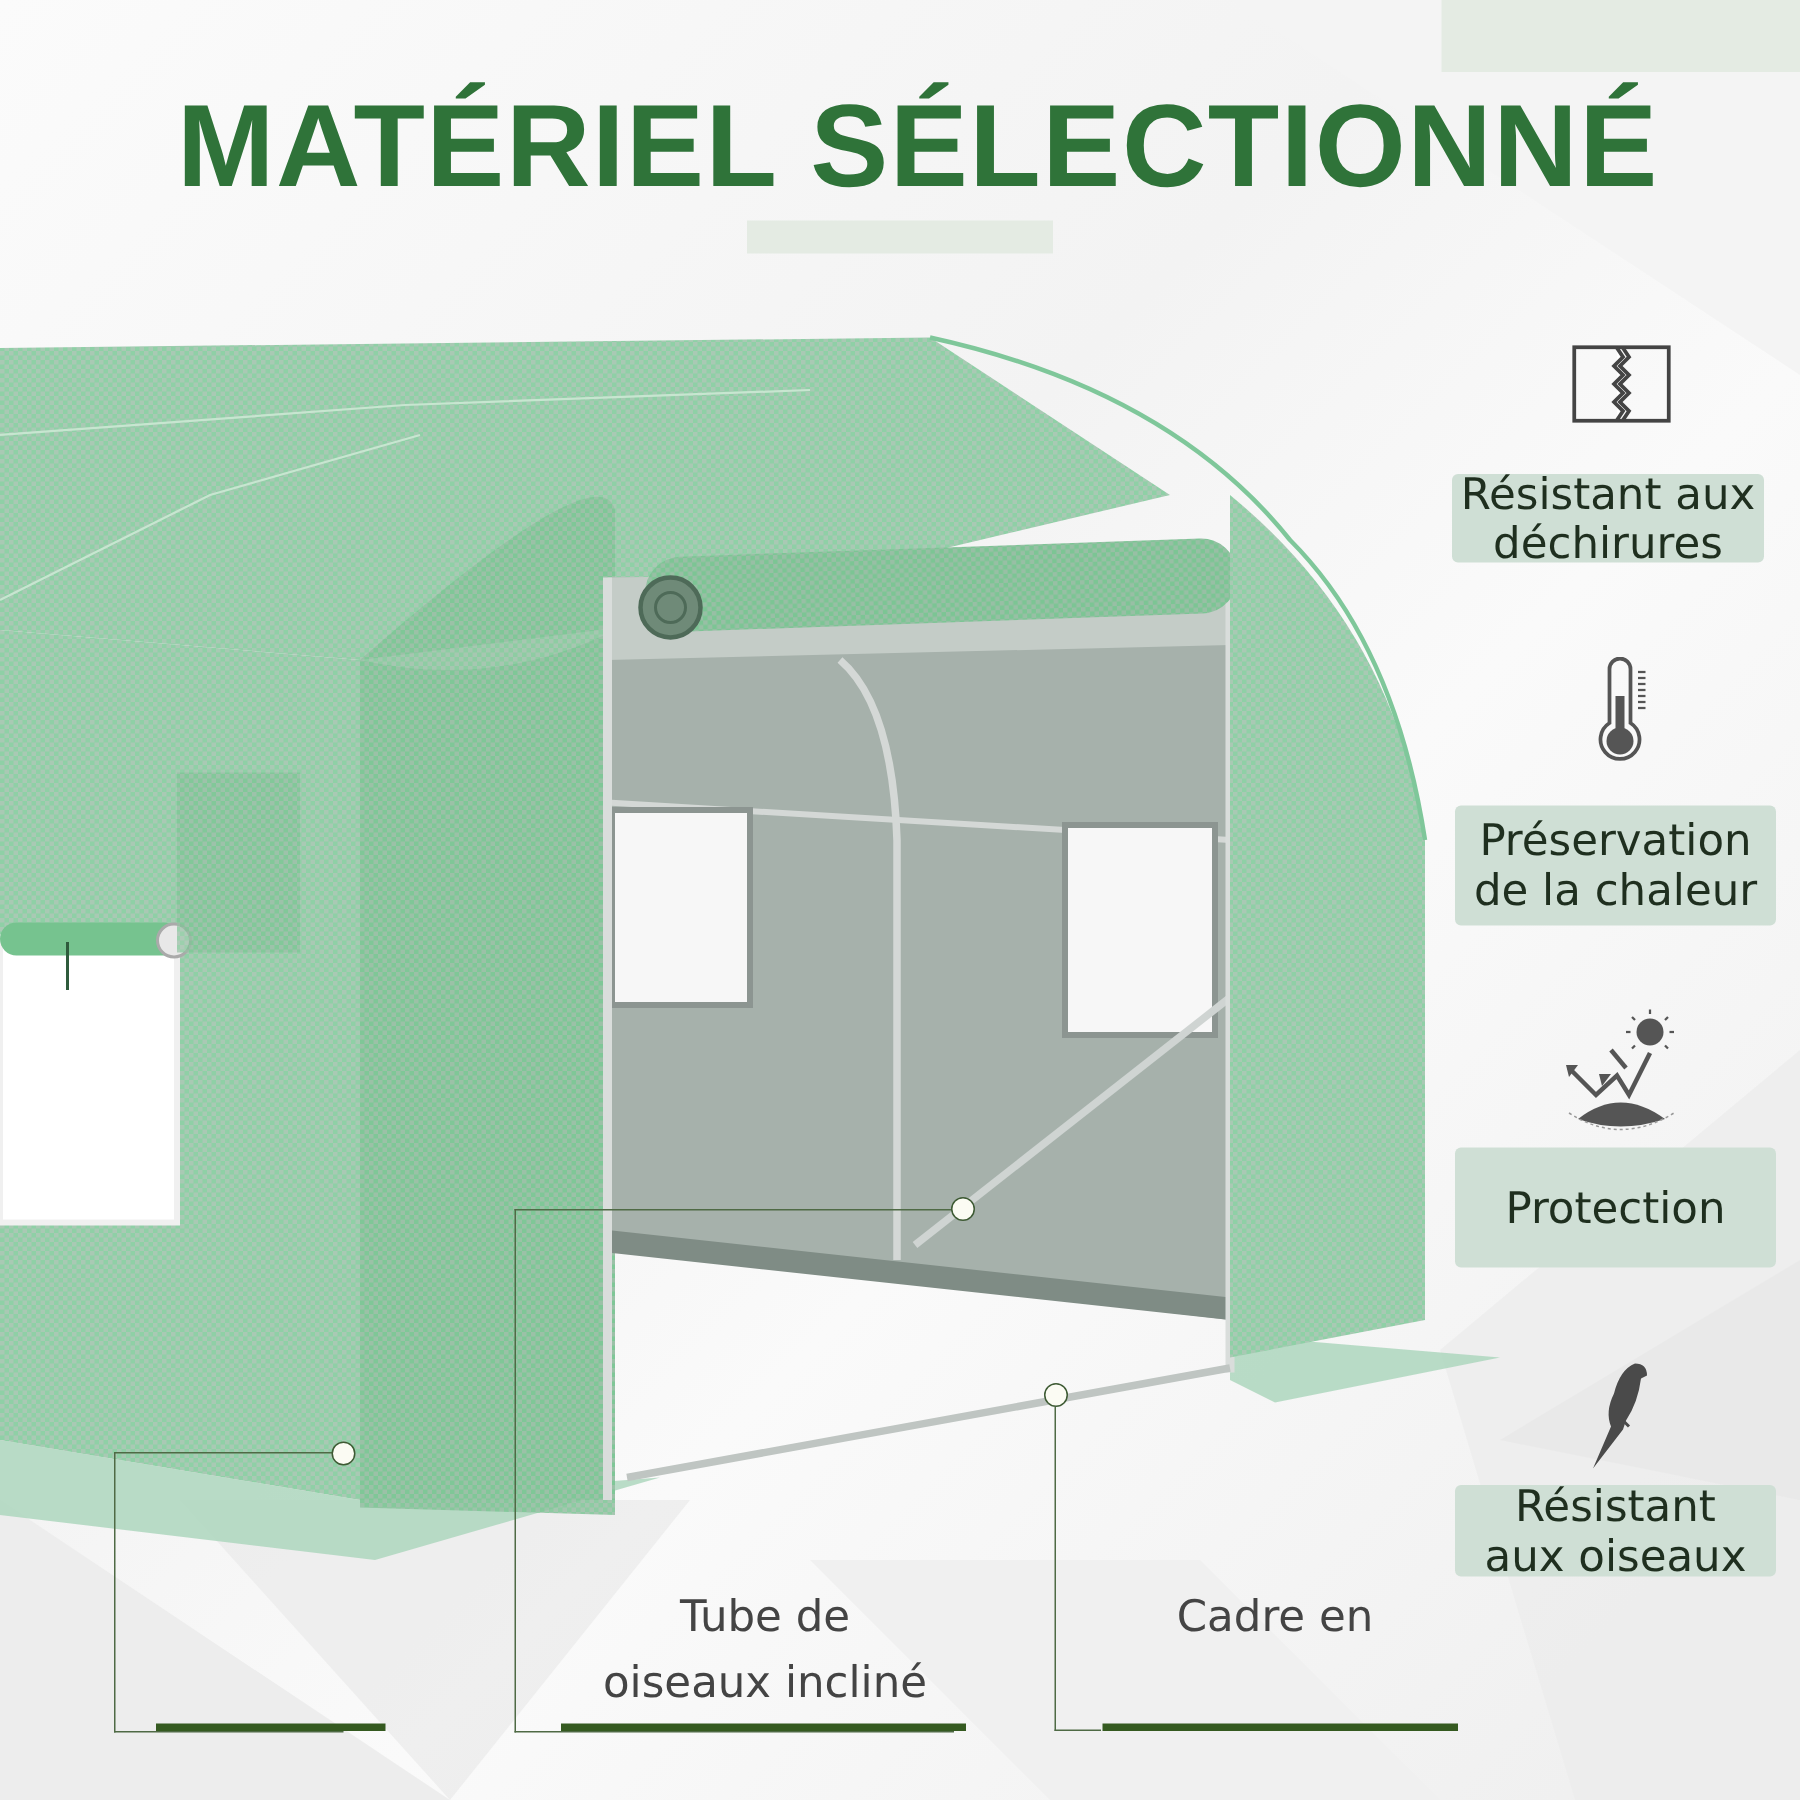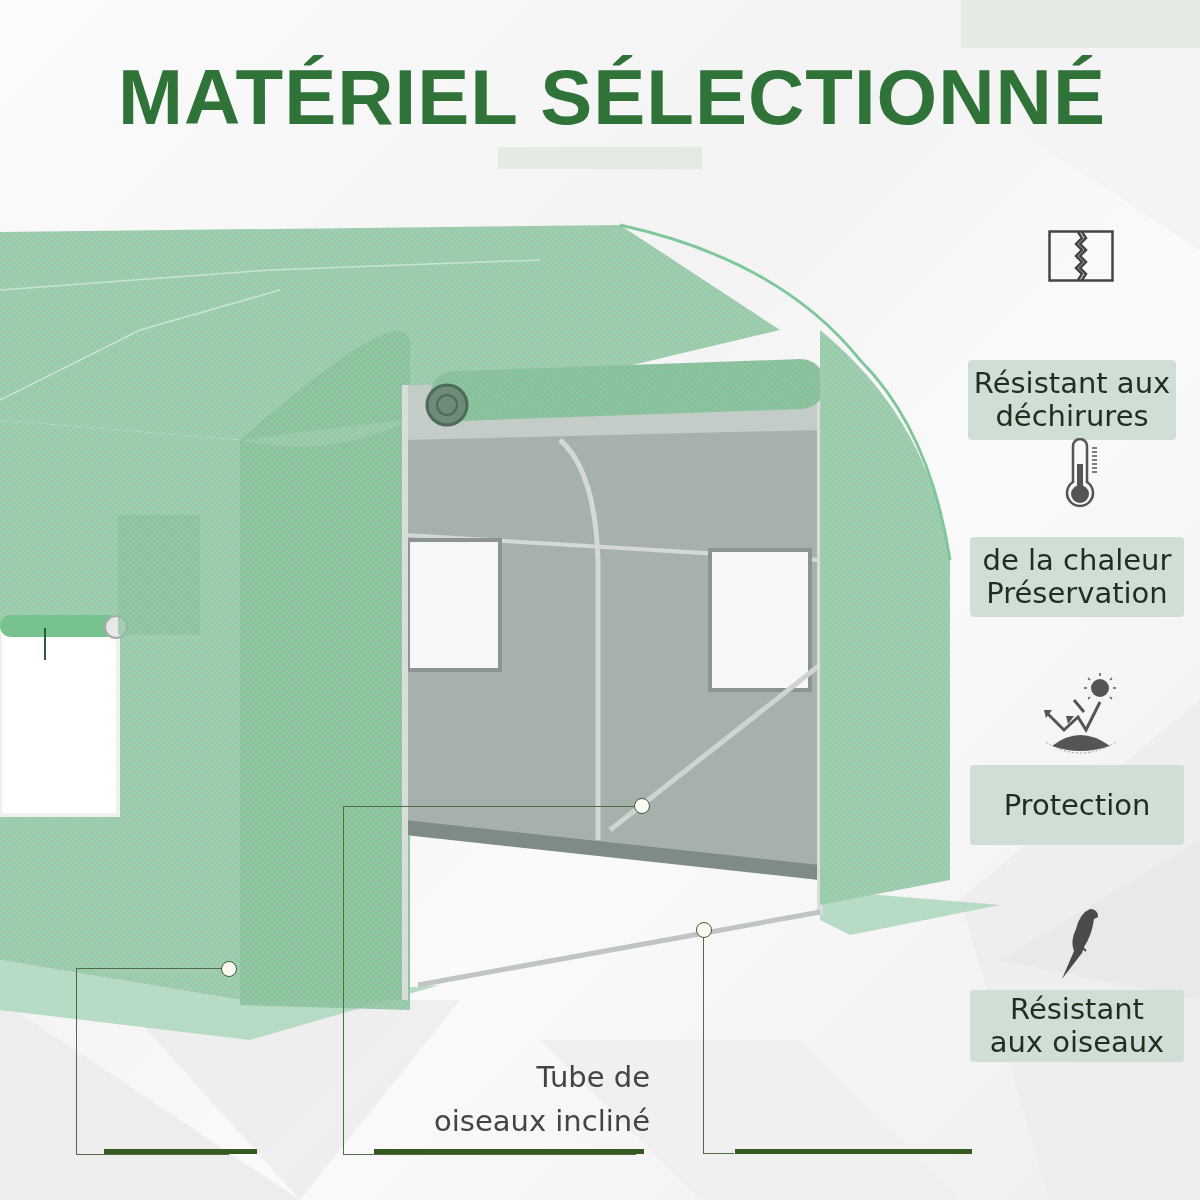--- a/index.html
+++ b/index.html
@@ -104,21 +104,21 @@
     <rect x="118" y="515" width="82" height="120" fill="url(#meshDark)" opacity="0.7"></rect>
   </svg>
 
   <div class="feature-icon" style="left:1048px;top:230px;">
     <svg width="66" height="52" viewBox="0 0 66 52">
       <rect x="1.5" y="1.5" width="63" height="49" fill="none" stroke="#444" stroke-width="2.5"></rect>
       <polyline points="30,2 34,8 28,14 34,20 28,26 34,32 28,38 34,44 30,50" fill="#fff" stroke="#444" stroke-width="2.5"></polyline>
       <polyline points="34,2 38,8 32,14 38,20 32,26 38,32 32,38 38,44 34,50" fill="none" stroke="#444" stroke-width="2.5"></polyline>
     </svg>
   </div>
-  <div class="feature-label" style="left:968px;top:316px;width:208px;height:80px;margin-top:44px;">
+  <div class="feature-label" style="left:968px;top:316px;width:208px;height:59px;">
     <span>Résistant aux</span>
     <span>déchirures</span>
   </div>
 
   <div class="feature-icon" style="left:1062px;top:438px;">
     <svg width="40" height="72" viewBox="0 0 40 72">
       <path d="M11,8 a7,7 0 0 1 14,0 L25,44 a13,13 0 1 1 -14,0 Z" fill="none" stroke="#555" stroke-width="2.5"></path>
       <rect x="15" y="26" width="6" height="26" fill="#555"></rect>
       <circle cx="18" cy="56" r="9" fill="#555"></circle>
       <g stroke="#555" stroke-width="1.5">
@@ -126,22 +126,22 @@
           <line x1="30" y1="14" x2="35" y2="14"></line>
         <line x1="30" y1="18" x2="35" y2="18"></line>
           <line x1="30" y1="22" x2="35" y2="22"></line>
         <line x1="30" y1="26" x2="35" y2="26"></line>
           <line x1="30" y1="30" x2="35" y2="30"></line>
         <line x1="30" y1="34" x2="35" y2="34"></line>
       </g>
     </svg>
   </div>
   <div class="feature-label" style="left:970px;top:537px;width:214px;height:80px;">
+    <span>Préservation</span>
     <span>de la chaleur</span>
-    <span>Préservation</span>
   </div>
 
   <div class="feature-icon" style="left:1038px;top:672px;">
     <svg width="86" height="84" viewBox="0 0 86 84">
       <circle cx="62" cy="16" r="9" fill="#555"></circle>
       <g stroke="#555" stroke-width="1.5">
         <line x1="62" y1="1" x2="62" y2="4"></line>
           <line x1="74" y1="6" x2="72" y2="8"></line>
         <line x1="78" y1="16" x2="75" y2="16"></line>
           <line x1="74" y1="27" x2="72" y2="25"></line>
@@ -160,36 +160,37 @@
   <div class="feature-label" style="left:970px;top:765px;width:214px;height:80px;gap:48px;">
     <span>Protection</span>
   </div>
 
   <div class="feature-icon" style="left:1056px;top:905px;">
     <svg width="46" height="74" viewBox="0 0 46 74">
       <path d="M34,4 Q42,4 42,12 L38,14 Q36,30 28,42 L26,48 L6,74 L18,46 Q14,36 20,24 Q24,8 34,4 Z" fill="#4a4a4a"></path>
       <line x1="26" y1="42" x2="30" y2="46" stroke="#4a4a4a" stroke-width="2"></line>
     </svg>
   </div>
-  <div class="feature-label" style="left:970px;top:990px;width:214px;height:72px;">
+  <div class="feature-label" style="left:970px;top:990px;width:214px;height:61px;">
     <span>Résistant</span>
     <span>aux oiseaux</span>
   </div>
 
   <div class="leader" style="left:76px;top:968px;width:152px;height:185px;border-top-width:1.5px;border-left-width:1.5px;border-bottom-width:1.5px;"></div>
   <div class="dot" style="left:221px;top:961px;"></div>
   <div class="underline" style="left:104px;top:1149px;width:153px;"></div>
 
   <div class="leader" style="left:343px;top:806px;width:292px;height:347px;border-top-width:1.5px;border-left-width:1.5px;border-bottom-width:1.5px;"></div>
   <div class="dot" style="left:634px;top:798px;"></div>
-  <div class="callout-text" style="left:370px;top:1055px;width:280px;text-align:right;">
+  <div class="callout-text" style="left:370px;top:1055px;width:280px;">
     <div>Tube de</div>
     <div>oiseaux incliné</div>
   </div>
   <div class="underline" style="left:374px;top:1149px;width:270px;"></div>
 
   <div class="leader" style="left:703px;top:938px;width:30px;height:215px;border-left-width:1.5px;border-bottom-width:1.5px;"></div>
   <div class="dot" style="left:696px;top:922px;"></div>
   <div class="callout-text" style="left:720px;top:1055px;width:260px;">
+    <div>Cadre en</div>
   </div>
   <div class="underline" style="left:735px;top:1149px;width:237px;"></div>
 
 </div>
 
 </body></html>

